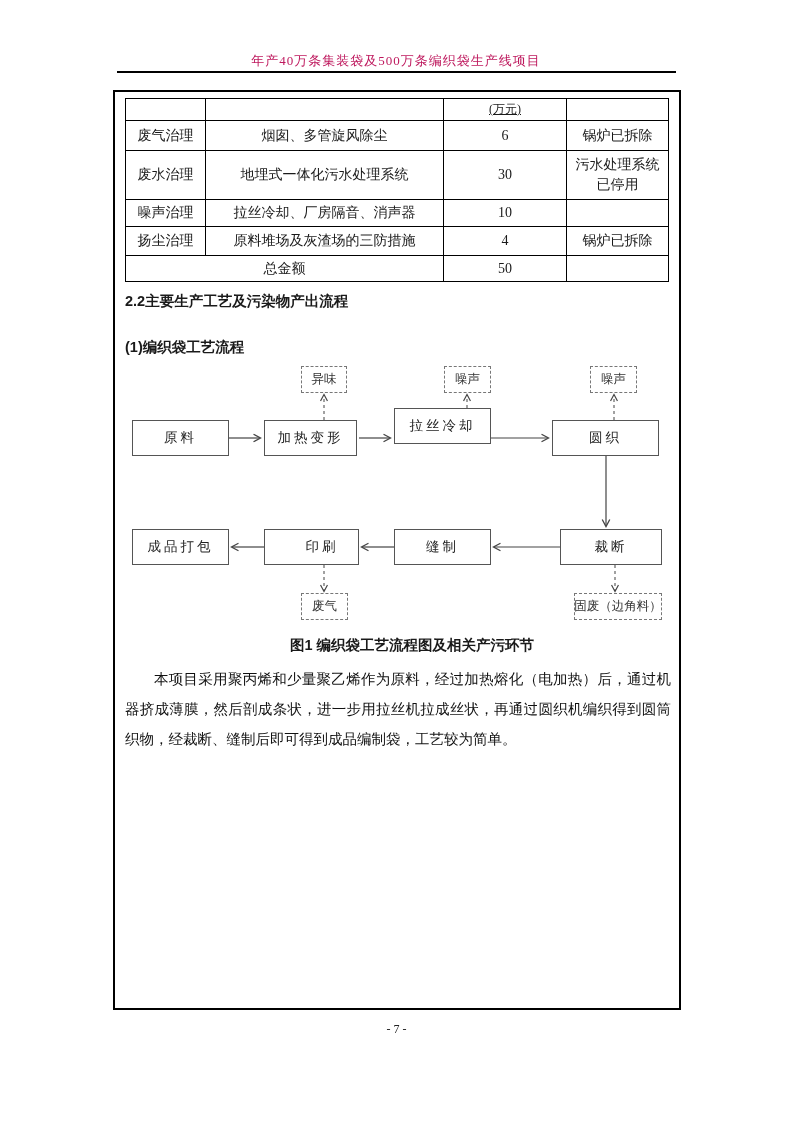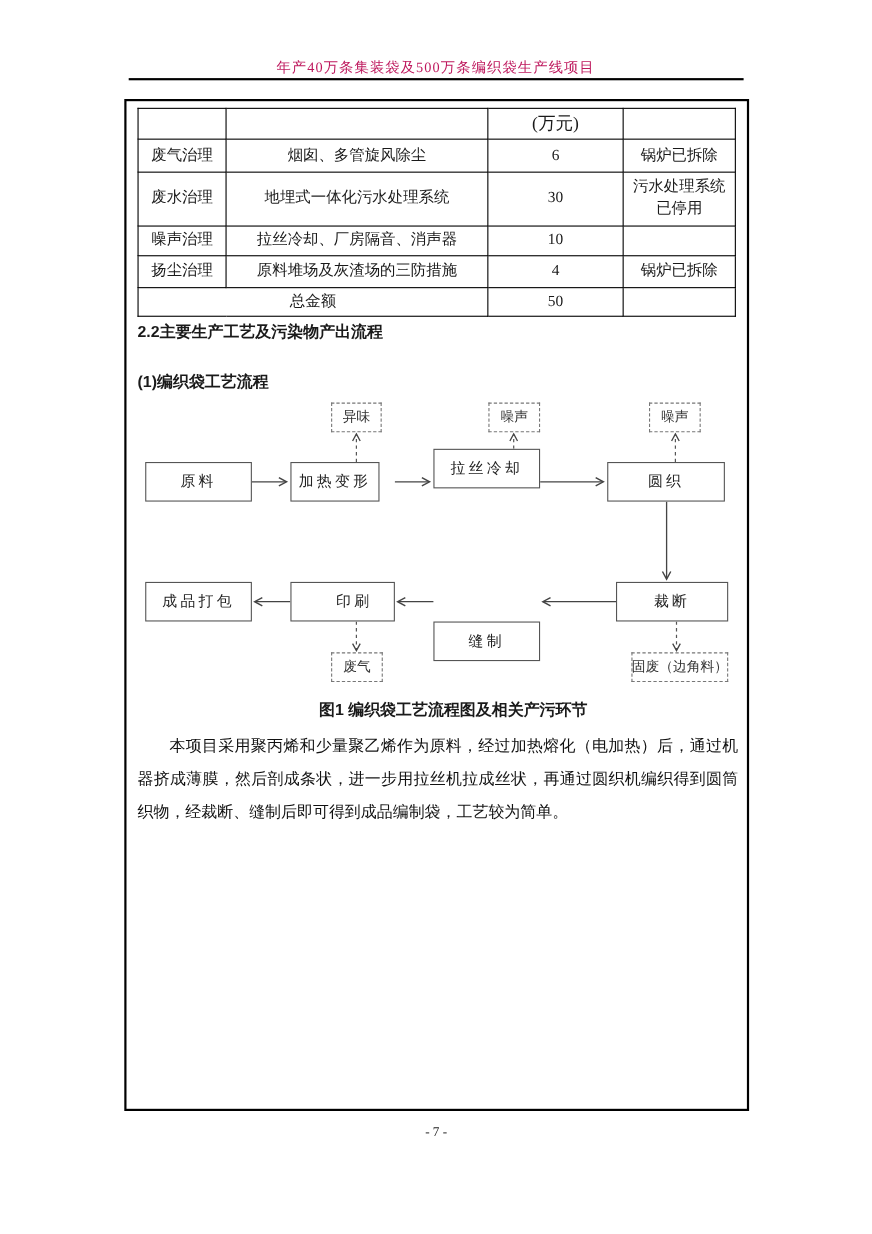--- a/index.html
+++ b/index.html
@@ -48,21 +48,21 @@
     border: 1px solid #000;
     text-align: center;
     vertical-align: middle;
     padding: 2px 4px;
     line-height: 1.45;
   }
   .col-cat { width: 80px; }
   .col-measure { width: 238px; }
   .col-amount { width: 123px; }
   .col-remark { width: 102px; }
-  .r-unit td { height: 21px; font-size: 16px; }
+  .r-unit td { height: 21px; font-size: 12px; text-decoration: underline; }
   .r-unit td { border-top: 1px solid #000; }
   .r1 td { height: 30px; }
   .r2 td { height: 49px; }
   .r3 td { height: 27px; }
   .r4 td { height: 29px; }
   .r5 td { height: 26px; }
   
   .sec-heading {
     position: absolute;
     left: 10px; top: 200px;
@@ -216,27 +216,27 @@
 
         <line x1="209" y1="209" x2="209" y2="235" stroke="#555" stroke-width="1.1" stroke-dasharray="3,3" marker-end="url(#arr)"></line>
         <line x1="500" y1="209" x2="500" y2="235" stroke="#555" stroke-width="1.1" stroke-dasharray="3,3" marker-end="url(#arr)"></line>
       </svg>
 
       <div class="ebox" style="left:186px; top:10px; width:46px;">异味</div>
       <div class="ebox" style="left:329px; top:10px; width:47px;">噪声</div>
       <div class="ebox" style="left:475px; top:10px; width:47px;">噪声</div>
 
       <div class="pbox" style="left:17px;  top:64px; width:97px;">原料</div>
-      <div class="pbox" style="left:149px; top:64px; width:81px;">加热变形</div>
+      <div class="pbox" style="left:149px; top:64px; width:93px;">加热变形</div>
       <div class="pbox" style="left:279px; top:52px; width:97px;">拉丝冷却</div>
       <div class="pbox" style="left:437px; top:64px; width:107px;">圆织</div>
 
       <div class="pbox" style="left:17px;  top:173px; width:97px;">成品打包</div>
       <div class="pbox" style="left:149px; top:173px; width:95px;padding-left:21px;">印刷</div>
-      <div class="pbox" style="left:279px; top:173px; width:97px;margin-top:36px;">缝制</div>
+      <div class="pbox" style="left:279px; top:173px; width:97px;">缝制</div>
       <div class="pbox" style="left:445px; top:173px; width:102px;">裁断</div>
 
       <div class="ebox" style="left:186px; top:237px; width:47px;">废气</div>
       <div class="ebox" style="left:459px; top:237px; width:88px;">固废（边角料）</div>
     </div>
 
     <div class="fig-caption">图1 编织袋工艺流程图及相关产污环节</div>
 
     <div class="body-text">本项目采用聚丙烯和少量聚乙烯作为原料，经过加热熔化（电加热）后，通过机器挤成薄膜，然后剖成条状，进一步用拉丝机拉成丝状，再通过圆织机编织得到圆筒织物，经裁断、缝制后即可得到成品编制袋，工艺较为简单。</div>
   </div>

